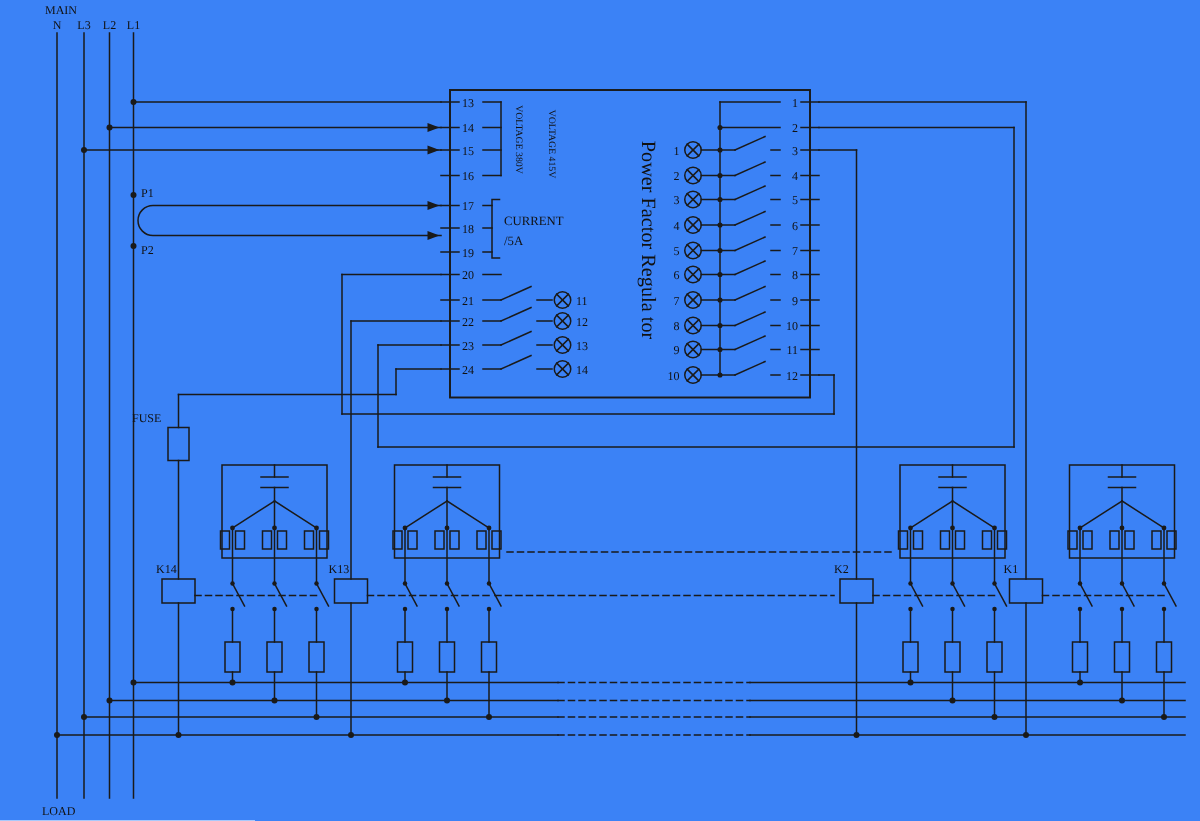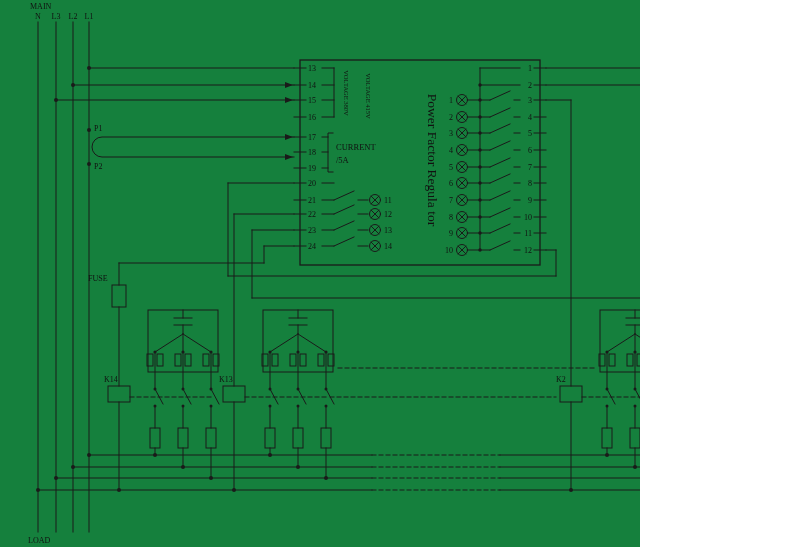--- a/index.html
+++ b/index.html
@@ -1,16 +1,16 @@
 <!DOCTYPE html>
 <html><head>
 <meta charset="utf-8">
 <style>
   html,body{margin:0;padding:0;background:#ffffff;}
-  .stage{width:640px;height:547px;background:#15803d;overflow:hidden;}
+  .stage{width:800px;height:547px;background:#3b82f6;overflow:hidden;}
   svg{display:block;}
   .w{fill:none;stroke:#1a1a1a;stroke-width:1;stroke-linecap:square;}
   .w2{fill:none;stroke:#1a1a1a;stroke-width:1.3;}
   .dash{stroke-dasharray:4 3;}
   .dot{fill:#1a1a1a;stroke:none;}
   text{font-family:"Liberation Serif",serif;fill:#111;}
   .t8{font-size:8px;}
   .t9{font-size:8.5px;}
   .t65{font-size:6.5px;}
   .title{font-size:13.5px;}

